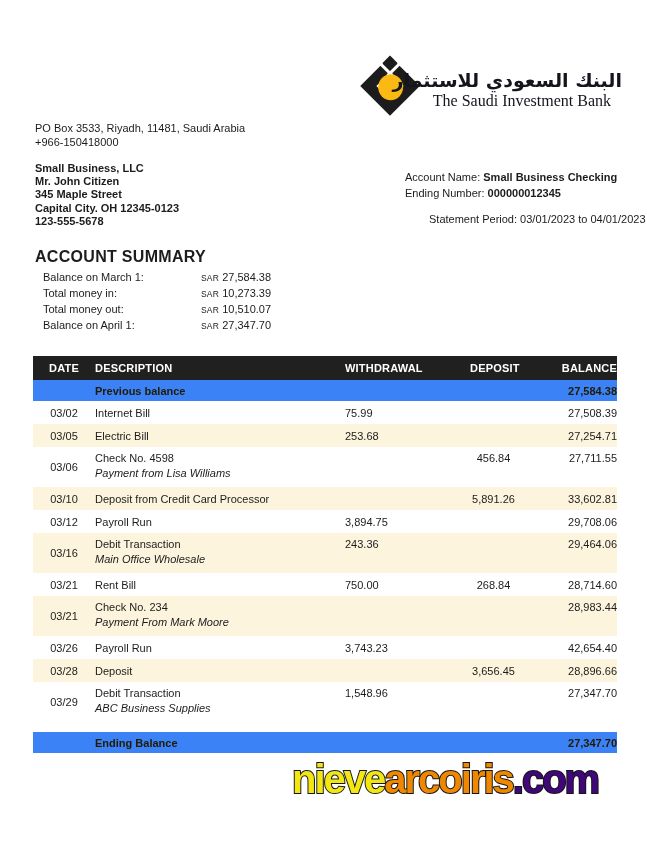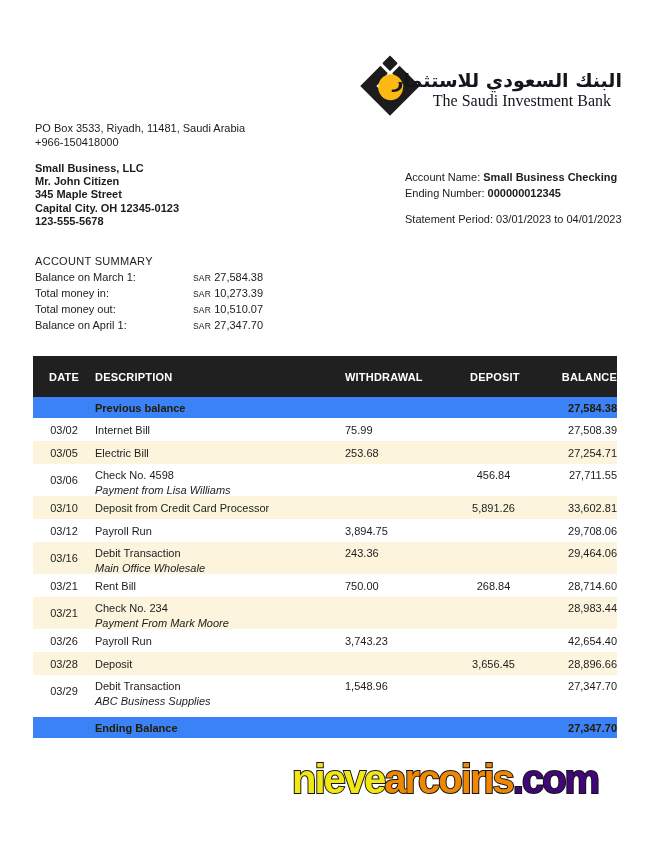--- a/index.html
+++ b/index.html
@@ -9,36 +9,36 @@
   }
   
   .logo-block{position:absolute;top:55px;left:357px;width:66px;height:62px;}
   .bank-names{position:absolute;top:68px;left:300px;width:322px;text-align:right;}
   .bank-arabic{font-family:"DejaVu Sans",sans-serif;font-size:19px;font-weight:600;color:#15151d;line-height:24px;direction:rtl;}
   .bank-english{font-family:"Liberation Serif",serif;font-size:16px;color:#14141e;line-height:18px;padding-right:11px;}
   
   .sender{position:absolute;left:35px;top:122px;font-size:11px;line-height:13.5px;}
   .recipient{position:absolute;left:35px;top:162px;font-size:11px;line-height:13.2px;font-weight:bold;}
   .acct-block{position:absolute;left:405px;top:170px;font-size:11px;line-height:15.5px;}
-  .acct-period{margin-top:11px;}
+  .acct-period{margin-top:11px;margin-left:24px;}
   .b{font-weight:bold;}
   
-  .summary-title{position:absolute;left:35px;top:248px;font-size:11px;font-weight:normal;letter-spacing:.3px;margin-top:7px;}
+  .summary-title{position:absolute;left:35px;top:248px;font-size:16px;font-weight:bold;letter-spacing:.3px;}
   .summary{position:absolute;left:35px;top:271px;font-size:11px;width:300px;}
-  .summary .srow{position:relative;height:16px;}
+  .summary .srow{position:relative;height:16px;margin-left:8px;}
   .summary .sval{position:absolute;left:158px;top:0;}
   .cur{font-size:8.5px;letter-spacing:.2px;}
   
   table.txn{position:absolute;left:33px;top:356px;width:584px;border-collapse:collapse;table-layout:fixed;font-size:11px;}
   table.txn td,table.txn th{padding:0;vertical-align:middle;white-space:nowrap;overflow:visible;}
-  tr.head{height:41px;background:#212020;color:#ffffff;}
+  tr.head{height:24px;background:#212020;color:#ffffff;}
   tr.head th{font-weight:bold;font-size:11px;letter-spacing:.2px;}
   tr.hl{height:21px;background:#3b82f6;font-weight:bold;color:#231a02;}
   tr.row{height:23px;}
-  tr.row.two{height:32px;}
+  tr.row.two{height:40px;}
   tr.alt{background:#fcf4dc;}
   tr.gap{height:10px;background:#ffffff;}
   .c-date{text-align:center;}
   .c-desc{text-align:left;padding-left:10px;}
   th.c-desc{padding-left:10px;text-align:left;}
   .c-wd{text-align:left;padding-left:7px;}
   th.c-wd{text-align:left;padding-left:7px;}
   .c-dep{text-align:center;}
   .c-bal{text-align:right;padding-right:6px;}
   th.c-bal{text-align:right;padding-right:6px;}

